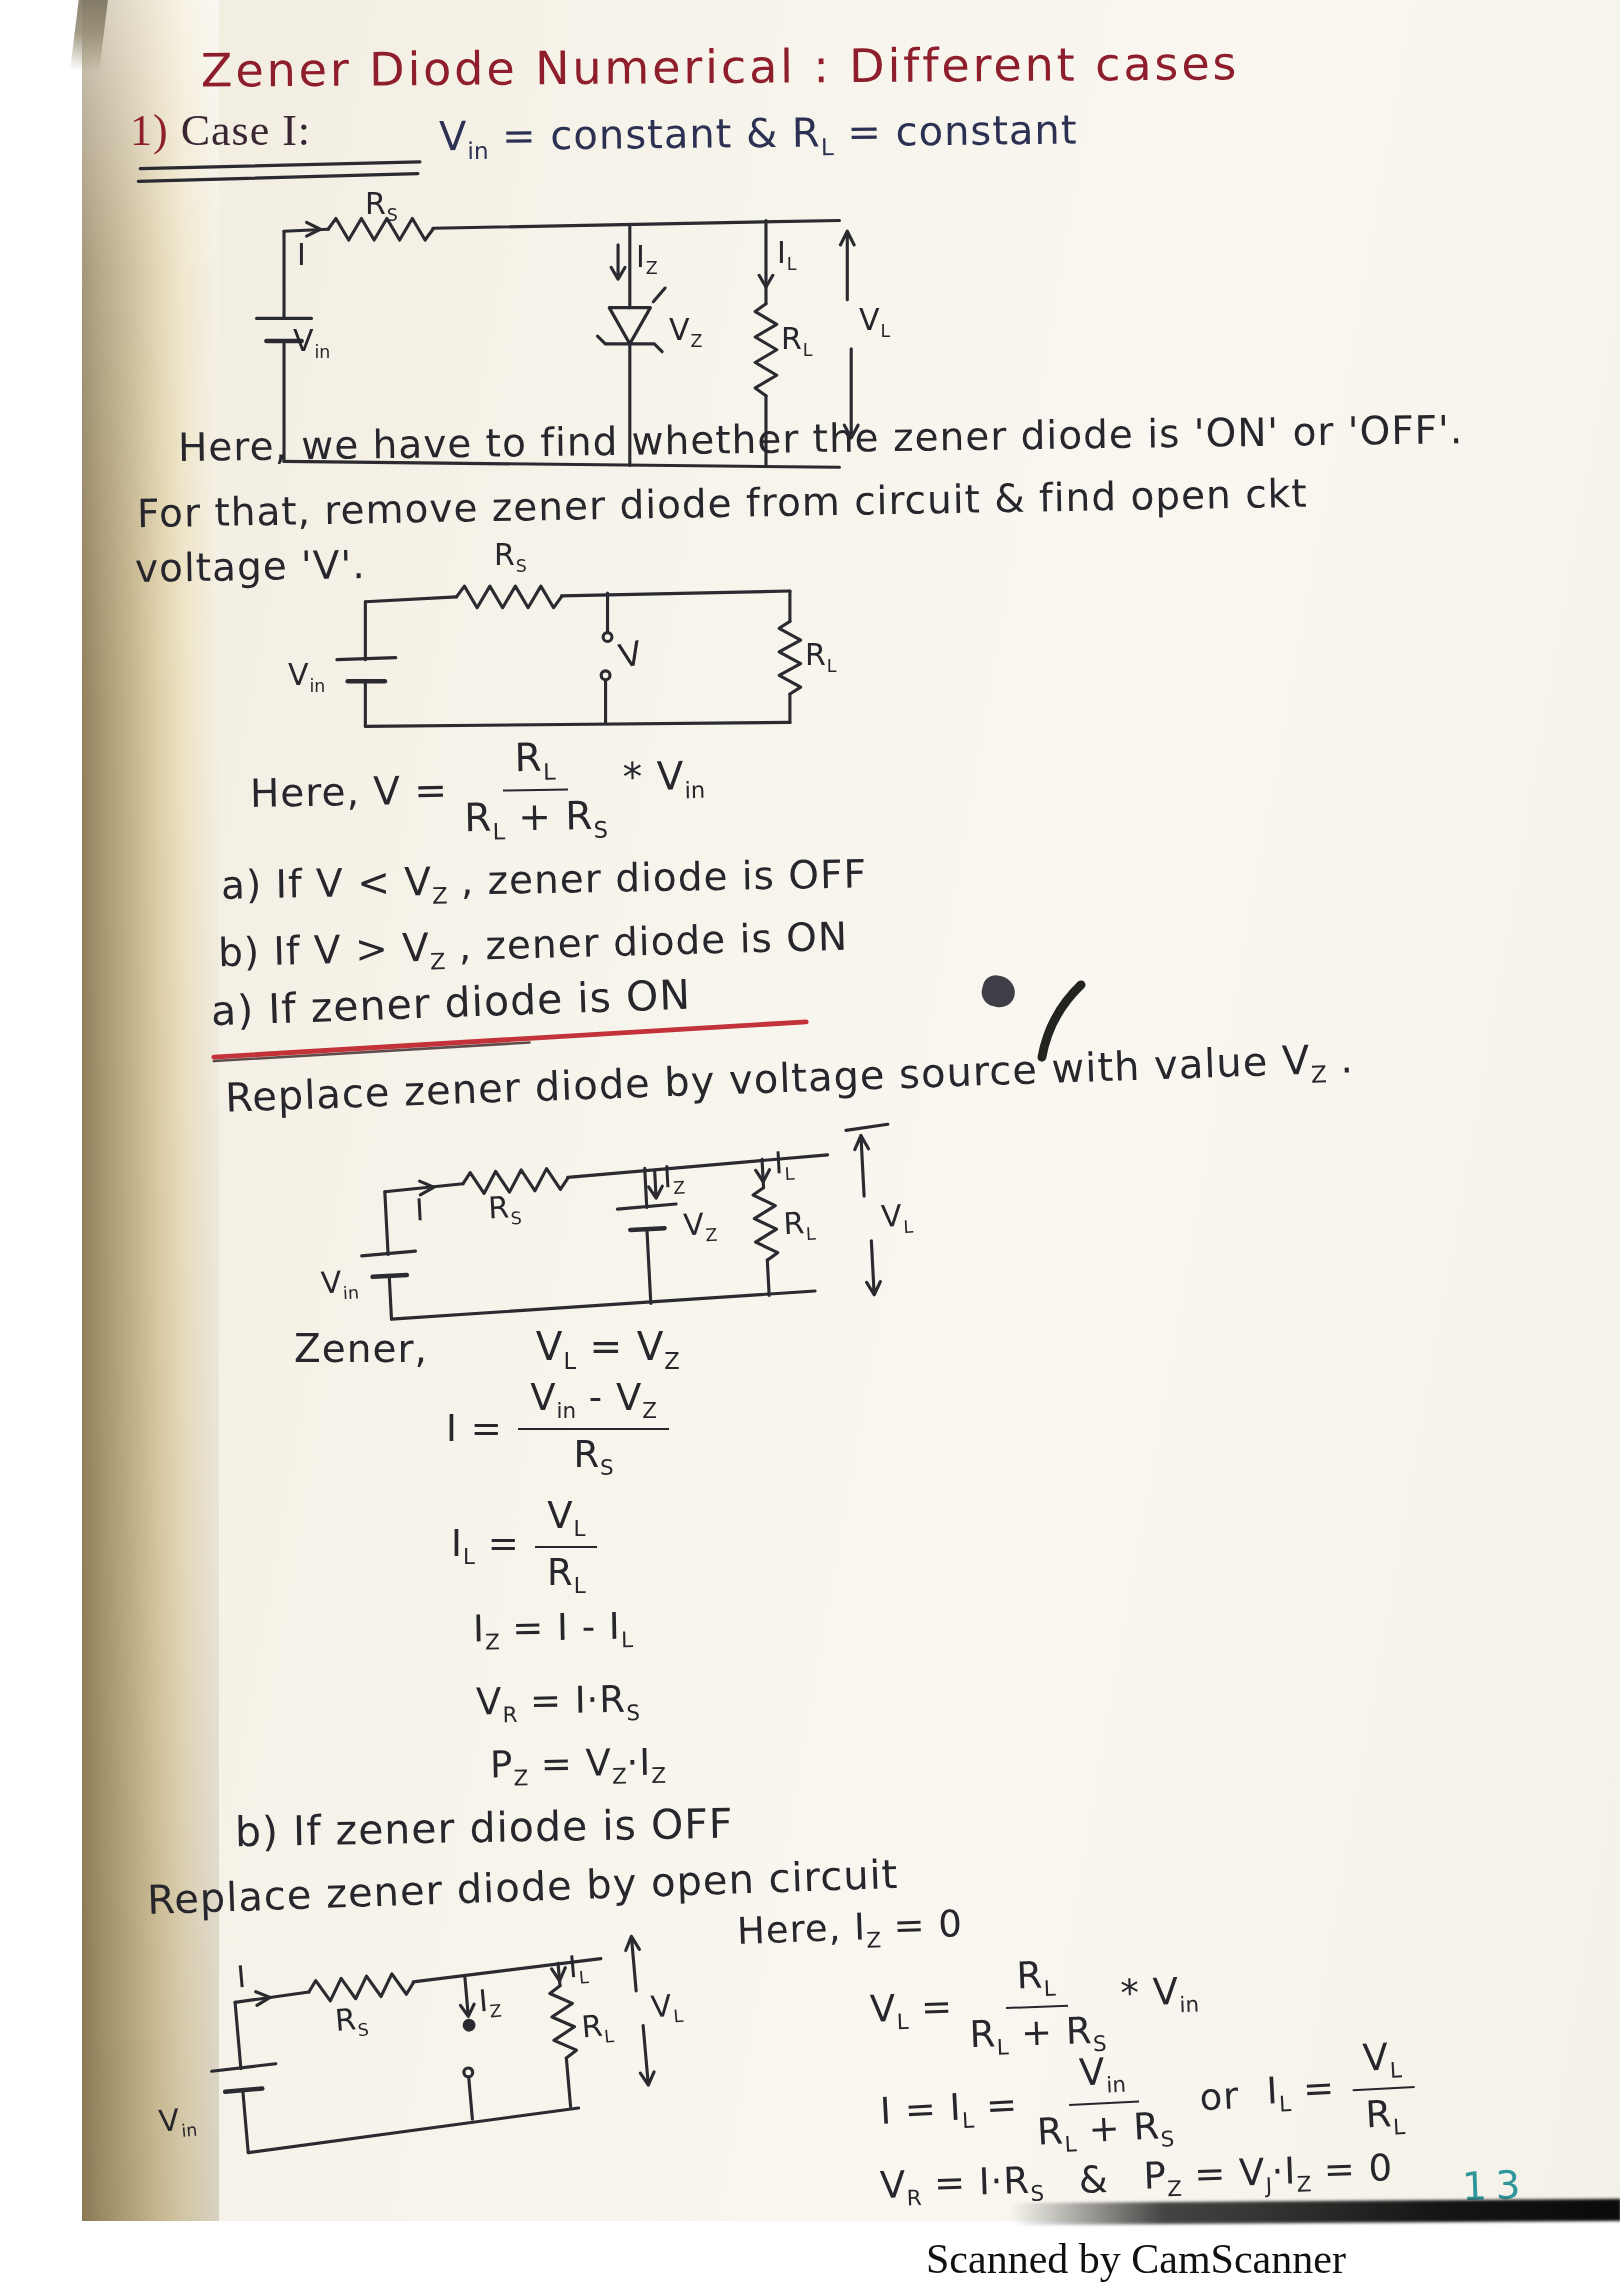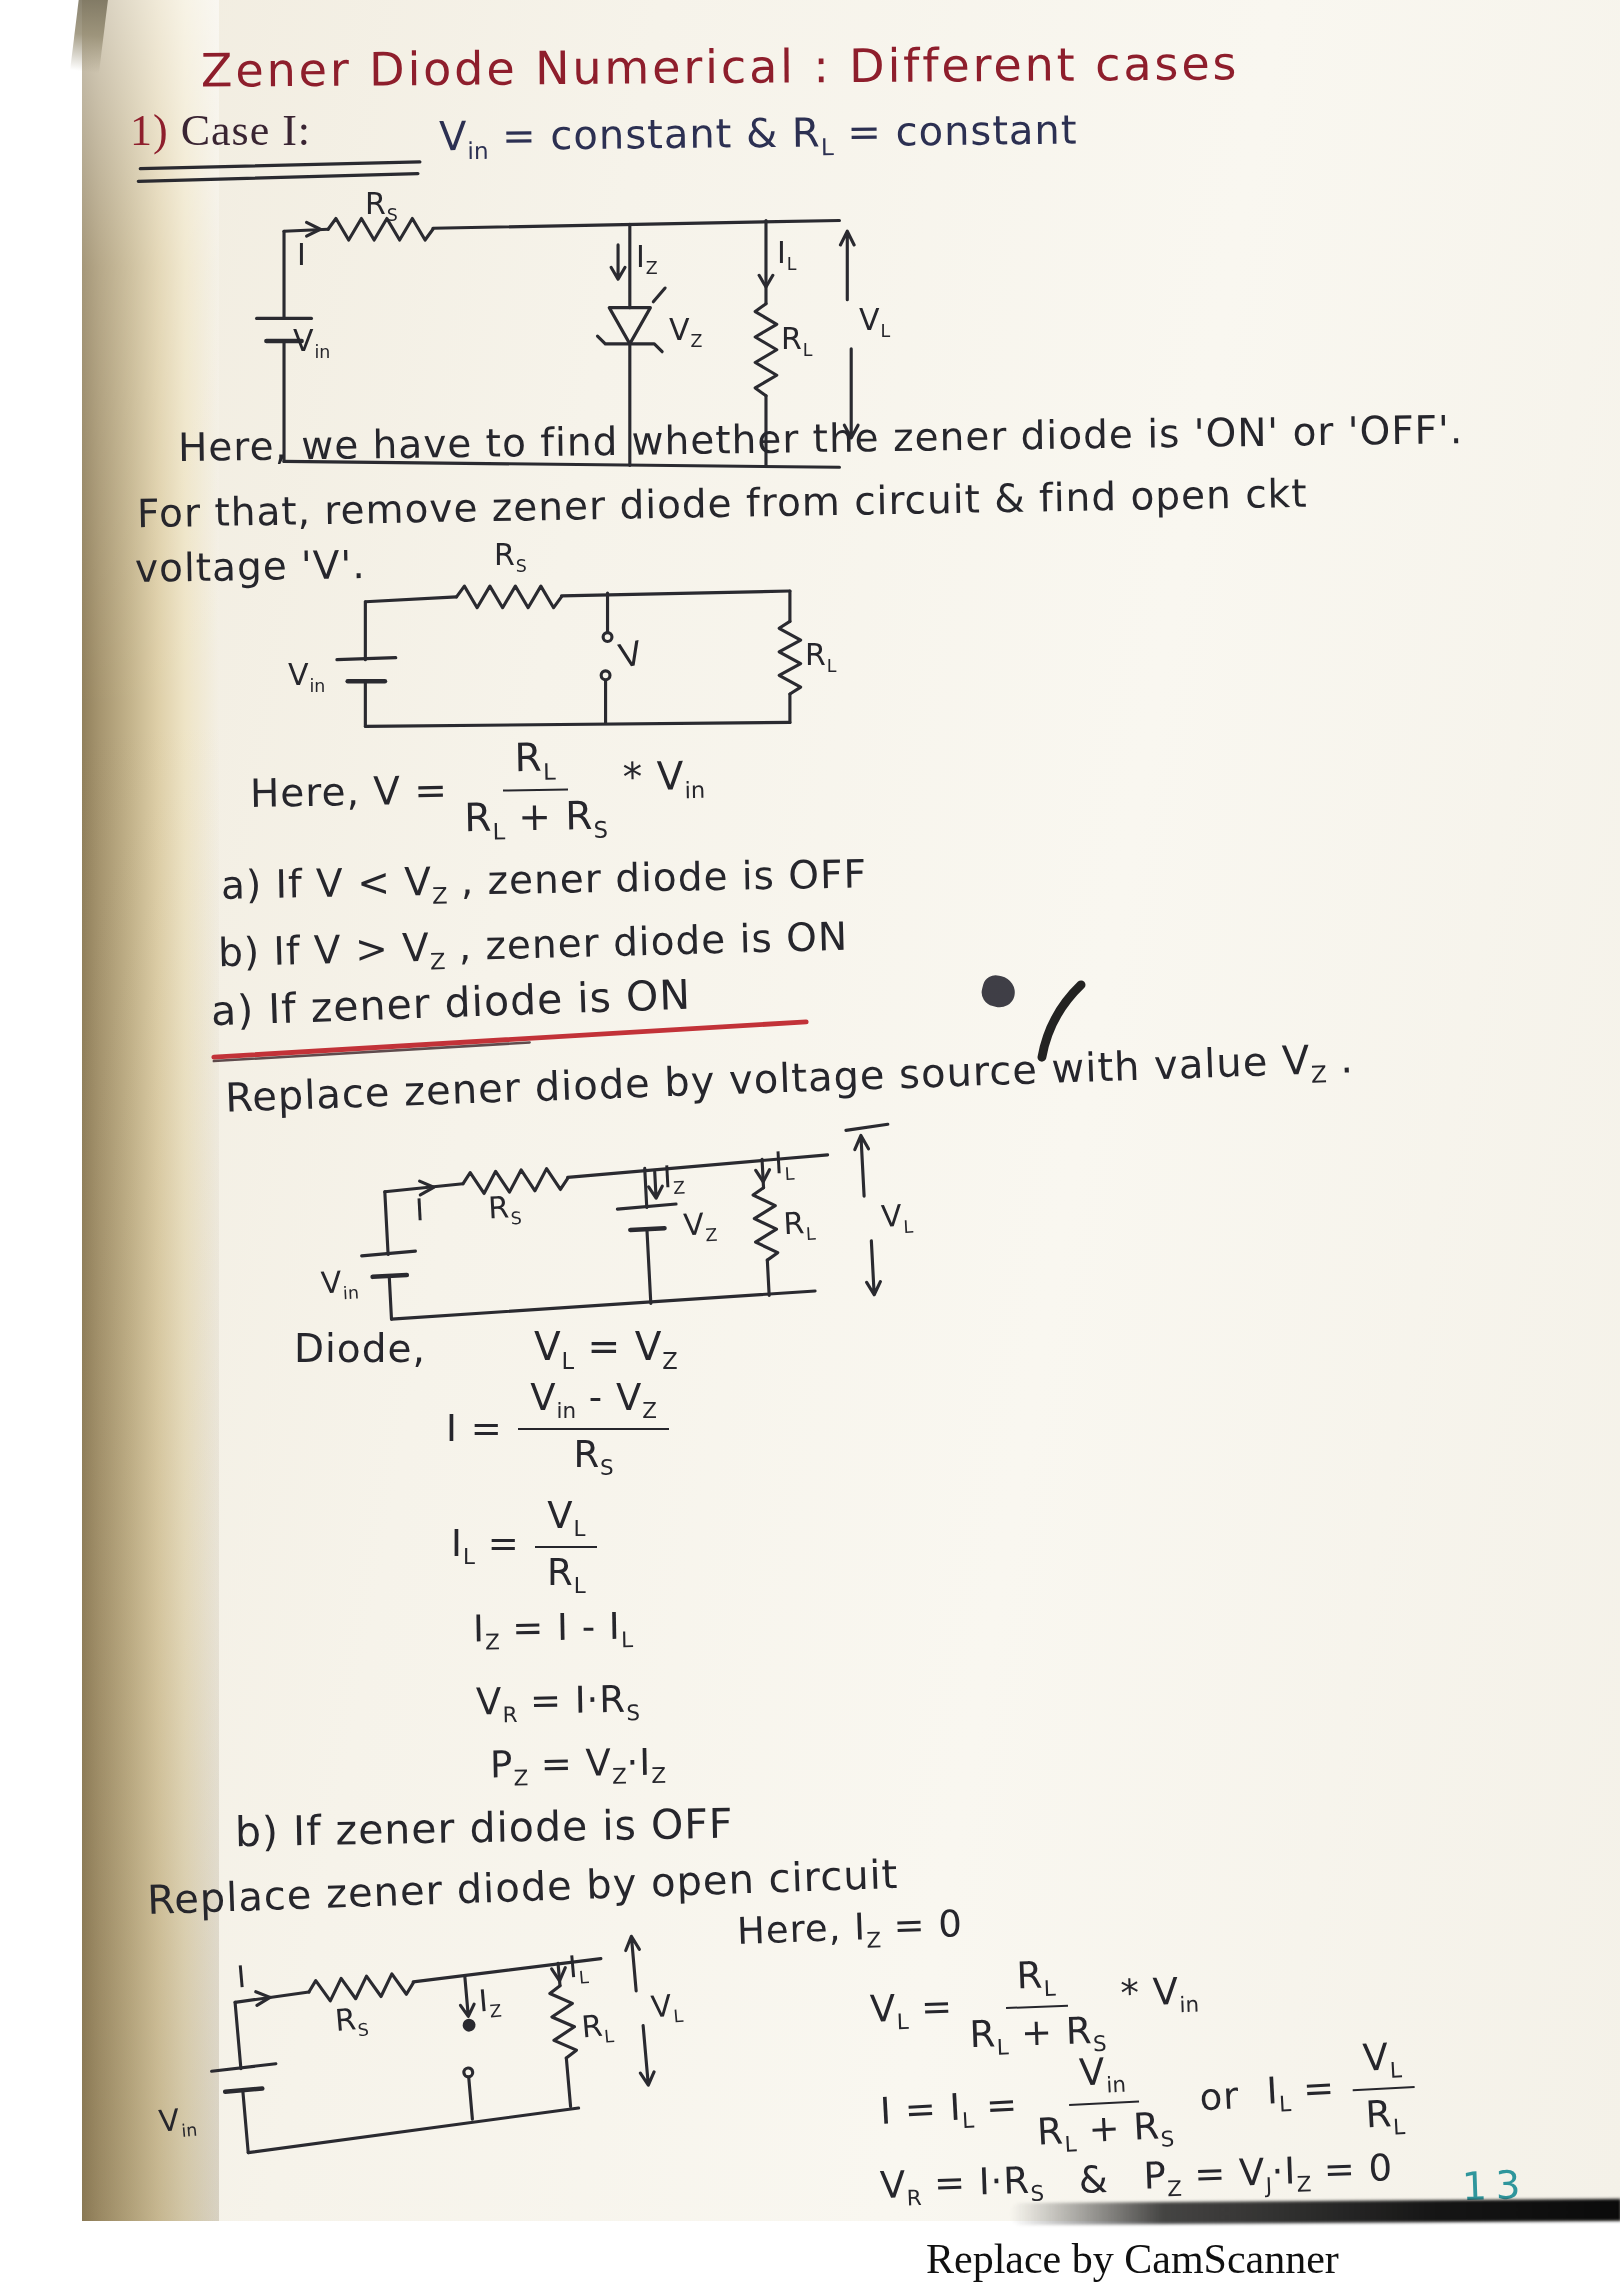--- a/index.html
+++ b/index.html
@@ -166,21 +166,21 @@
     <div class="clabel" style="left:173px;top:65px;">R<sub>S</sub></div>
     <div class="clabel" style="left:2px;top:131px;">V<sub>in</sub></div>
     <div class="clabel" style="left:349px;top:43px;">I<sub>Z</sub></div>
     <div class="clabel" style="left:367px;top:92px;">V<sub>Z</sub></div>
     <div class="clabel" style="left:461px;top:35px;">I<sub>L</sub></div>
     <div class="clabel" style="left:467px;top:96px;">R<sub>L</sub></div>
     <div class="clabel" style="left:565px;top:94px;">V<sub>L</sub></div>
   </div>
 
   <div class="hw row" style="left:294px;top:1325px;font-size:39px;gap:108px;">
-    <span>Diode,</span>
+    <span>Zener,</span>
     <span>V<sub>L</sub> = V<sub>Z</sub></span>
   </div>
   <div class="hw row" style="left:446px;top:1377px;font-size:37px;gap:15.7px;">
     <span>I =</span>
     <span class="frac">
       <span class="num">V<sub>in</sub> - V<sub>Z</sub></span>
       <span class="den">R<sub>S</sub></span>
     </span>
   </div>
   <div class="hw row" style="left:451px;top:1495px;font-size:37px;gap:15.7px;">
@@ -251,15 +251,15 @@
     </span>
   </div>
   <div class="hw row" style="left:880px;top:2156px;font-size:37px;gap:35px;transform:rotate(-2deg);">
     <span>V<sub>R</sub> = I·R<sub>S</sub></span>
     <span>&amp;</span>
     <span>P<sub>Z</sub> = V<sub>J</sub>·I<sub>Z</sub> = 0</span>
   </div>
 
   <div class="hw teal" style="left:1462px;top:2164px;font-size:39px;letter-spacing:8.8px;transform:rotate(-2deg);">13</div>
   <div class="shadowstrip"></div>
-  <div class="hw serif" style="left:926px;top:2235px;font-size:42px;color:#101010;letter-spacing:0;">Replace by CamScanner</div>
+  <div class="hw serif" style="left:926px;top:2235px;font-size:42px;color:#101010;letter-spacing:0;">Scanned by CamScanner</div>
 </div>
 
 
 </body></html>

